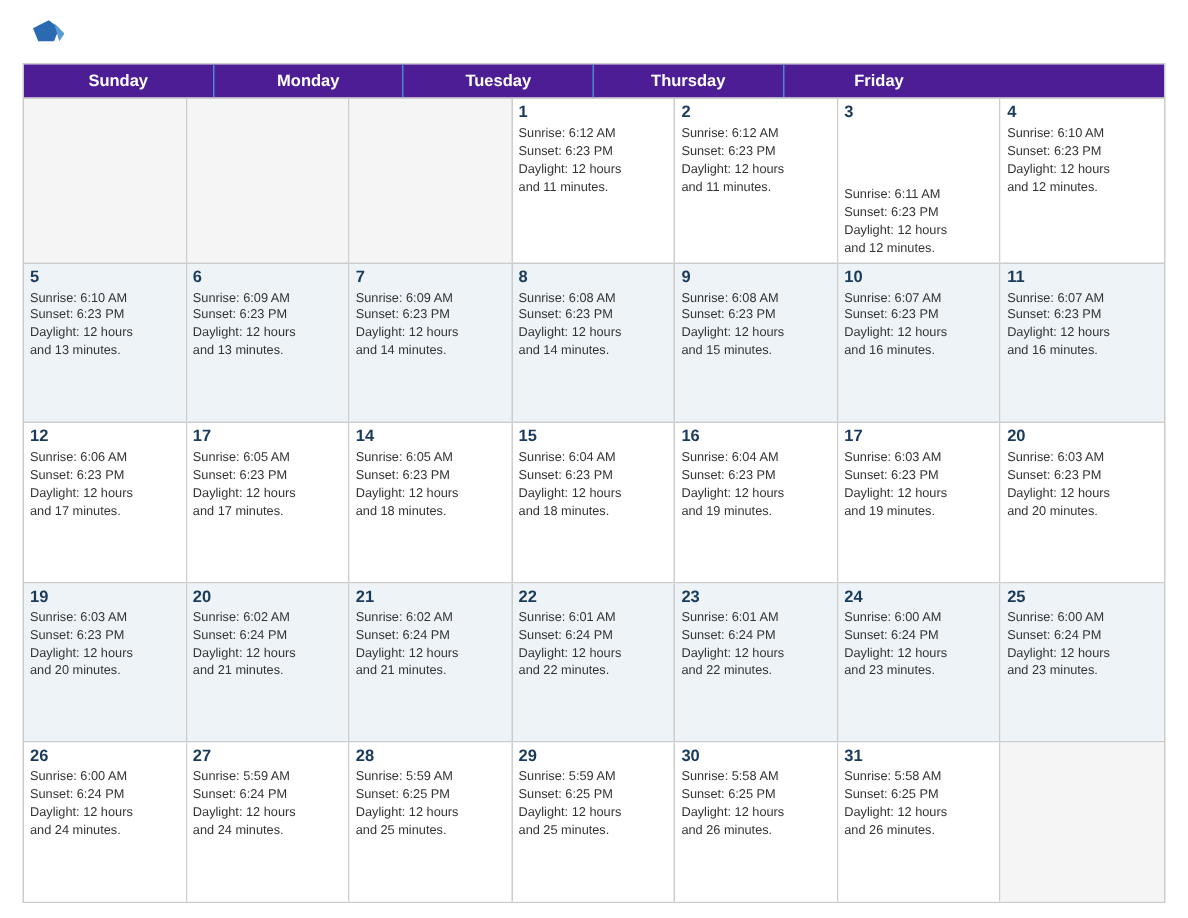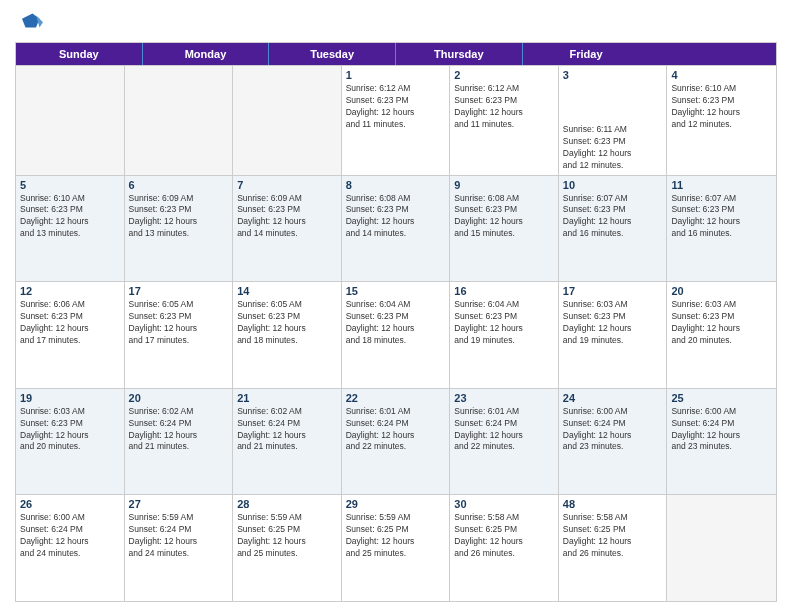--- a/index.html
+++ b/index.html
@@ -362,21 +362,21 @@
 and 25 minutes.</div>
           </div>
           <div class="cal-cell">
             <div class="day-number">30</div>
             <div class="day-info" style="white-space: pre-line;">Sunrise: 5:58 AM
 Sunset: 6:25 PM
 Daylight: 12 hours
 and 26 minutes.</div>
           </div>
           <div class="cal-cell">
-            <div class="day-number">48</div>
+            <div class="day-number">31</div>
             <div class="day-info" style="white-space: pre-line;">Sunrise: 5:58 AM
 Sunset: 6:25 PM
 Daylight: 12 hours
 and 26 minutes.</div>
           </div>
           <div class="cal-cell empty"></div>
         </div>
       </div>
   </div>
 </div>

